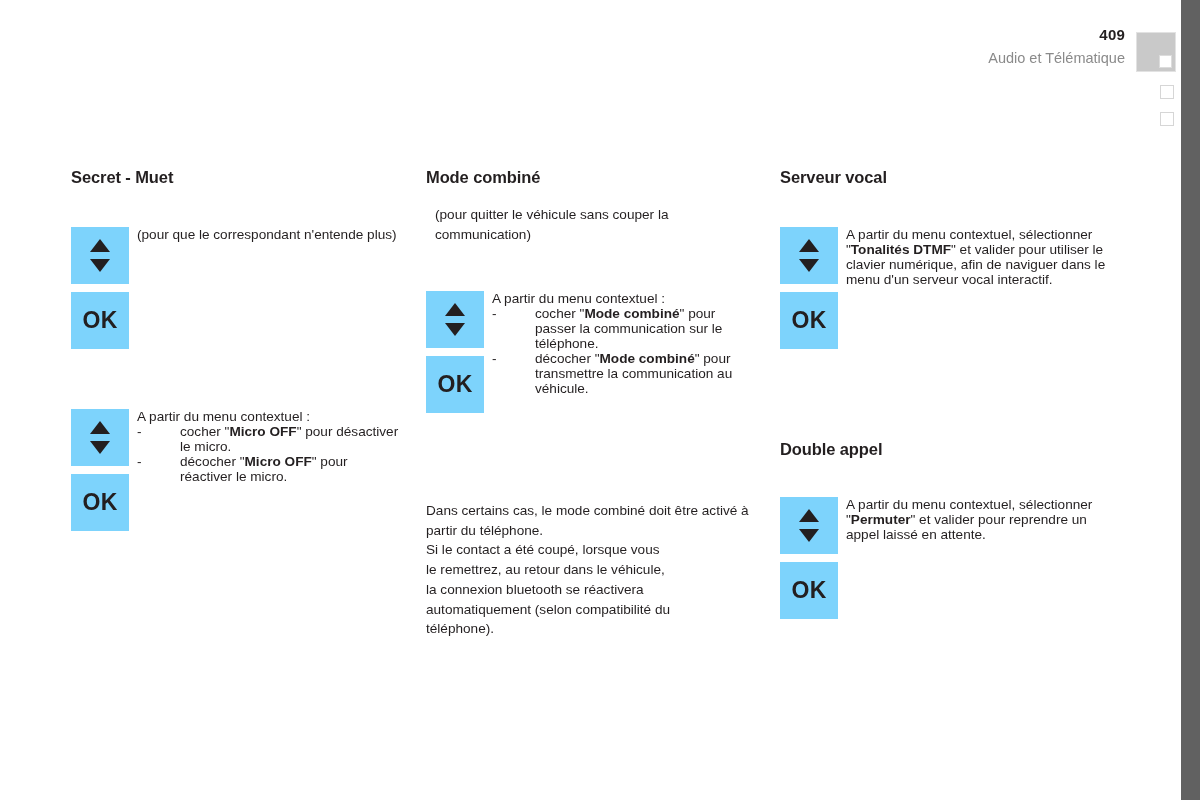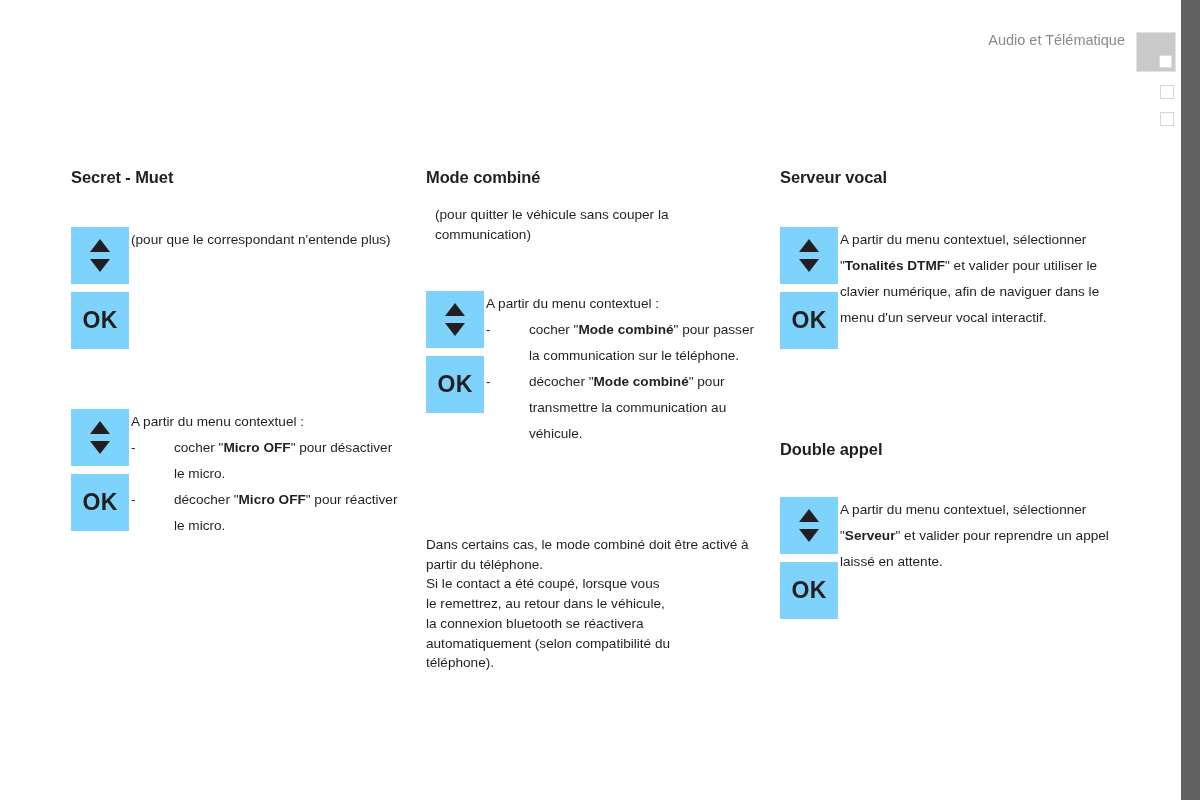--- a/index.html
+++ b/index.html
@@ -162,24 +162,24 @@
   .key .ok-label {
     font-size: 23px;
     font-weight: bold;
     letter-spacing: 0.3px;
     color: #231f20;
     line-height: 23px;
   }
 
   .block-text {
     flex: 1 1 auto;
-    padding-left: 2px;
+    padding-left: 8px;
     padding-top: 0px;
     font-size: 13.6px;
-    line-height: 26px;
+    line-height: 15px;
     color: #231f20;
   }
   .block-text p { margin: 0; }
 
   ul.dash-list {
     list-style: none;
     margin: 0;
     padding: 0;
   }
   ul.dash-list li {
@@ -213,20 +213,21 @@
   .col-3 .block-a { margin-top: 40px; }
   .col-3 .title-b { margin-top: 90px; }
   .col-3 .block-b { margin-top: 38px; }
 </style>
 </head>
 <body>
 
 <div class="page">
 
   <div class="header">
+    <div class="page-number">409</div>
     <div class="header-title">Audio et Télématique</div>
   </div>
 
   <div class="tab-stack">
     <div class="tab-active">
       <div class="inner-square"></div>
     </div>
     <div class="tab-empty"></div>
     <div class="tab-empty"></div>
   </div>
@@ -326,20 +327,20 @@
       <div class="keys">
         <div class="key">
           <span class="tri-up"></span>
           <span class="tri-down"></span>
         </div>
         <div class="key">
           <span class="ok-label">OK</span>
         </div>
       </div>
       <div class="block-text">
-        <p>A partir du menu contextuel, sélectionner "<b>Serveur</b>" et valider pour reprendre un appel laissé en attente.</p>
+        <p>A partir du menu contextuel, sélectionner "<b>Permuter</b>" et valider pour reprendre un appel laissé en attente.</p>
       </div>
     </div>
   </div>
 
 </div>
 
 <div class="edge-strip"></div>
 
 </body></html>

